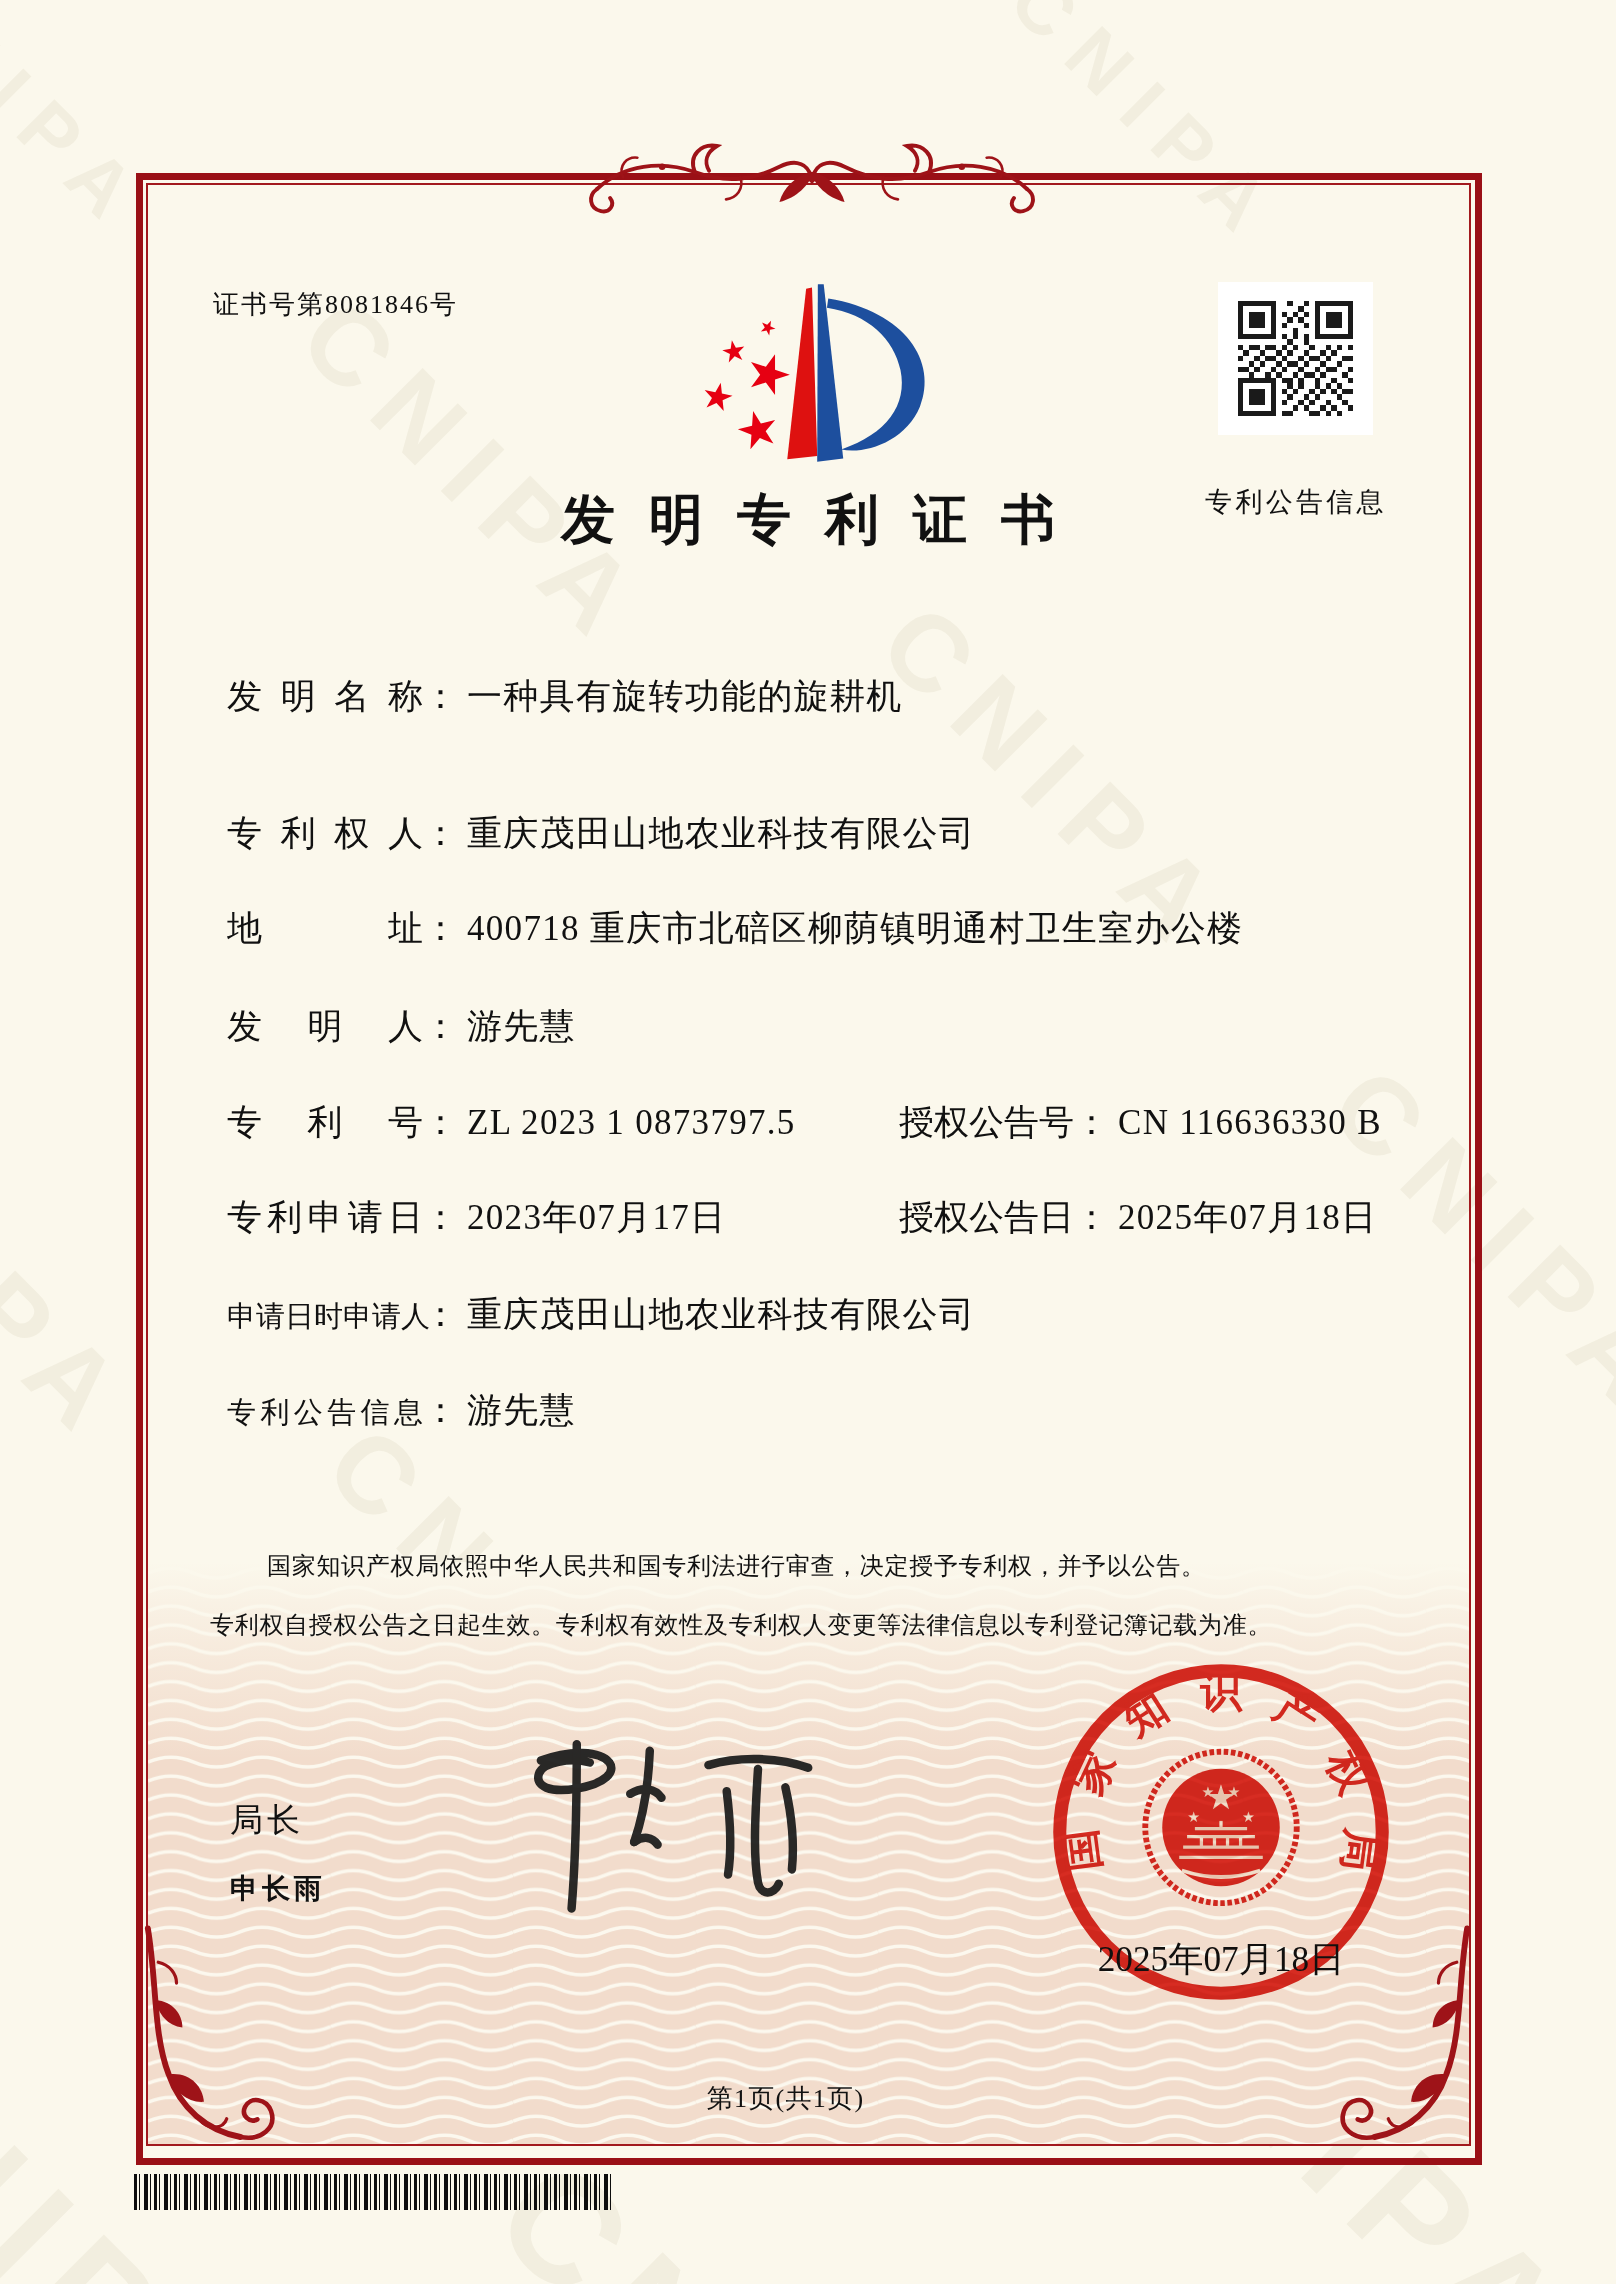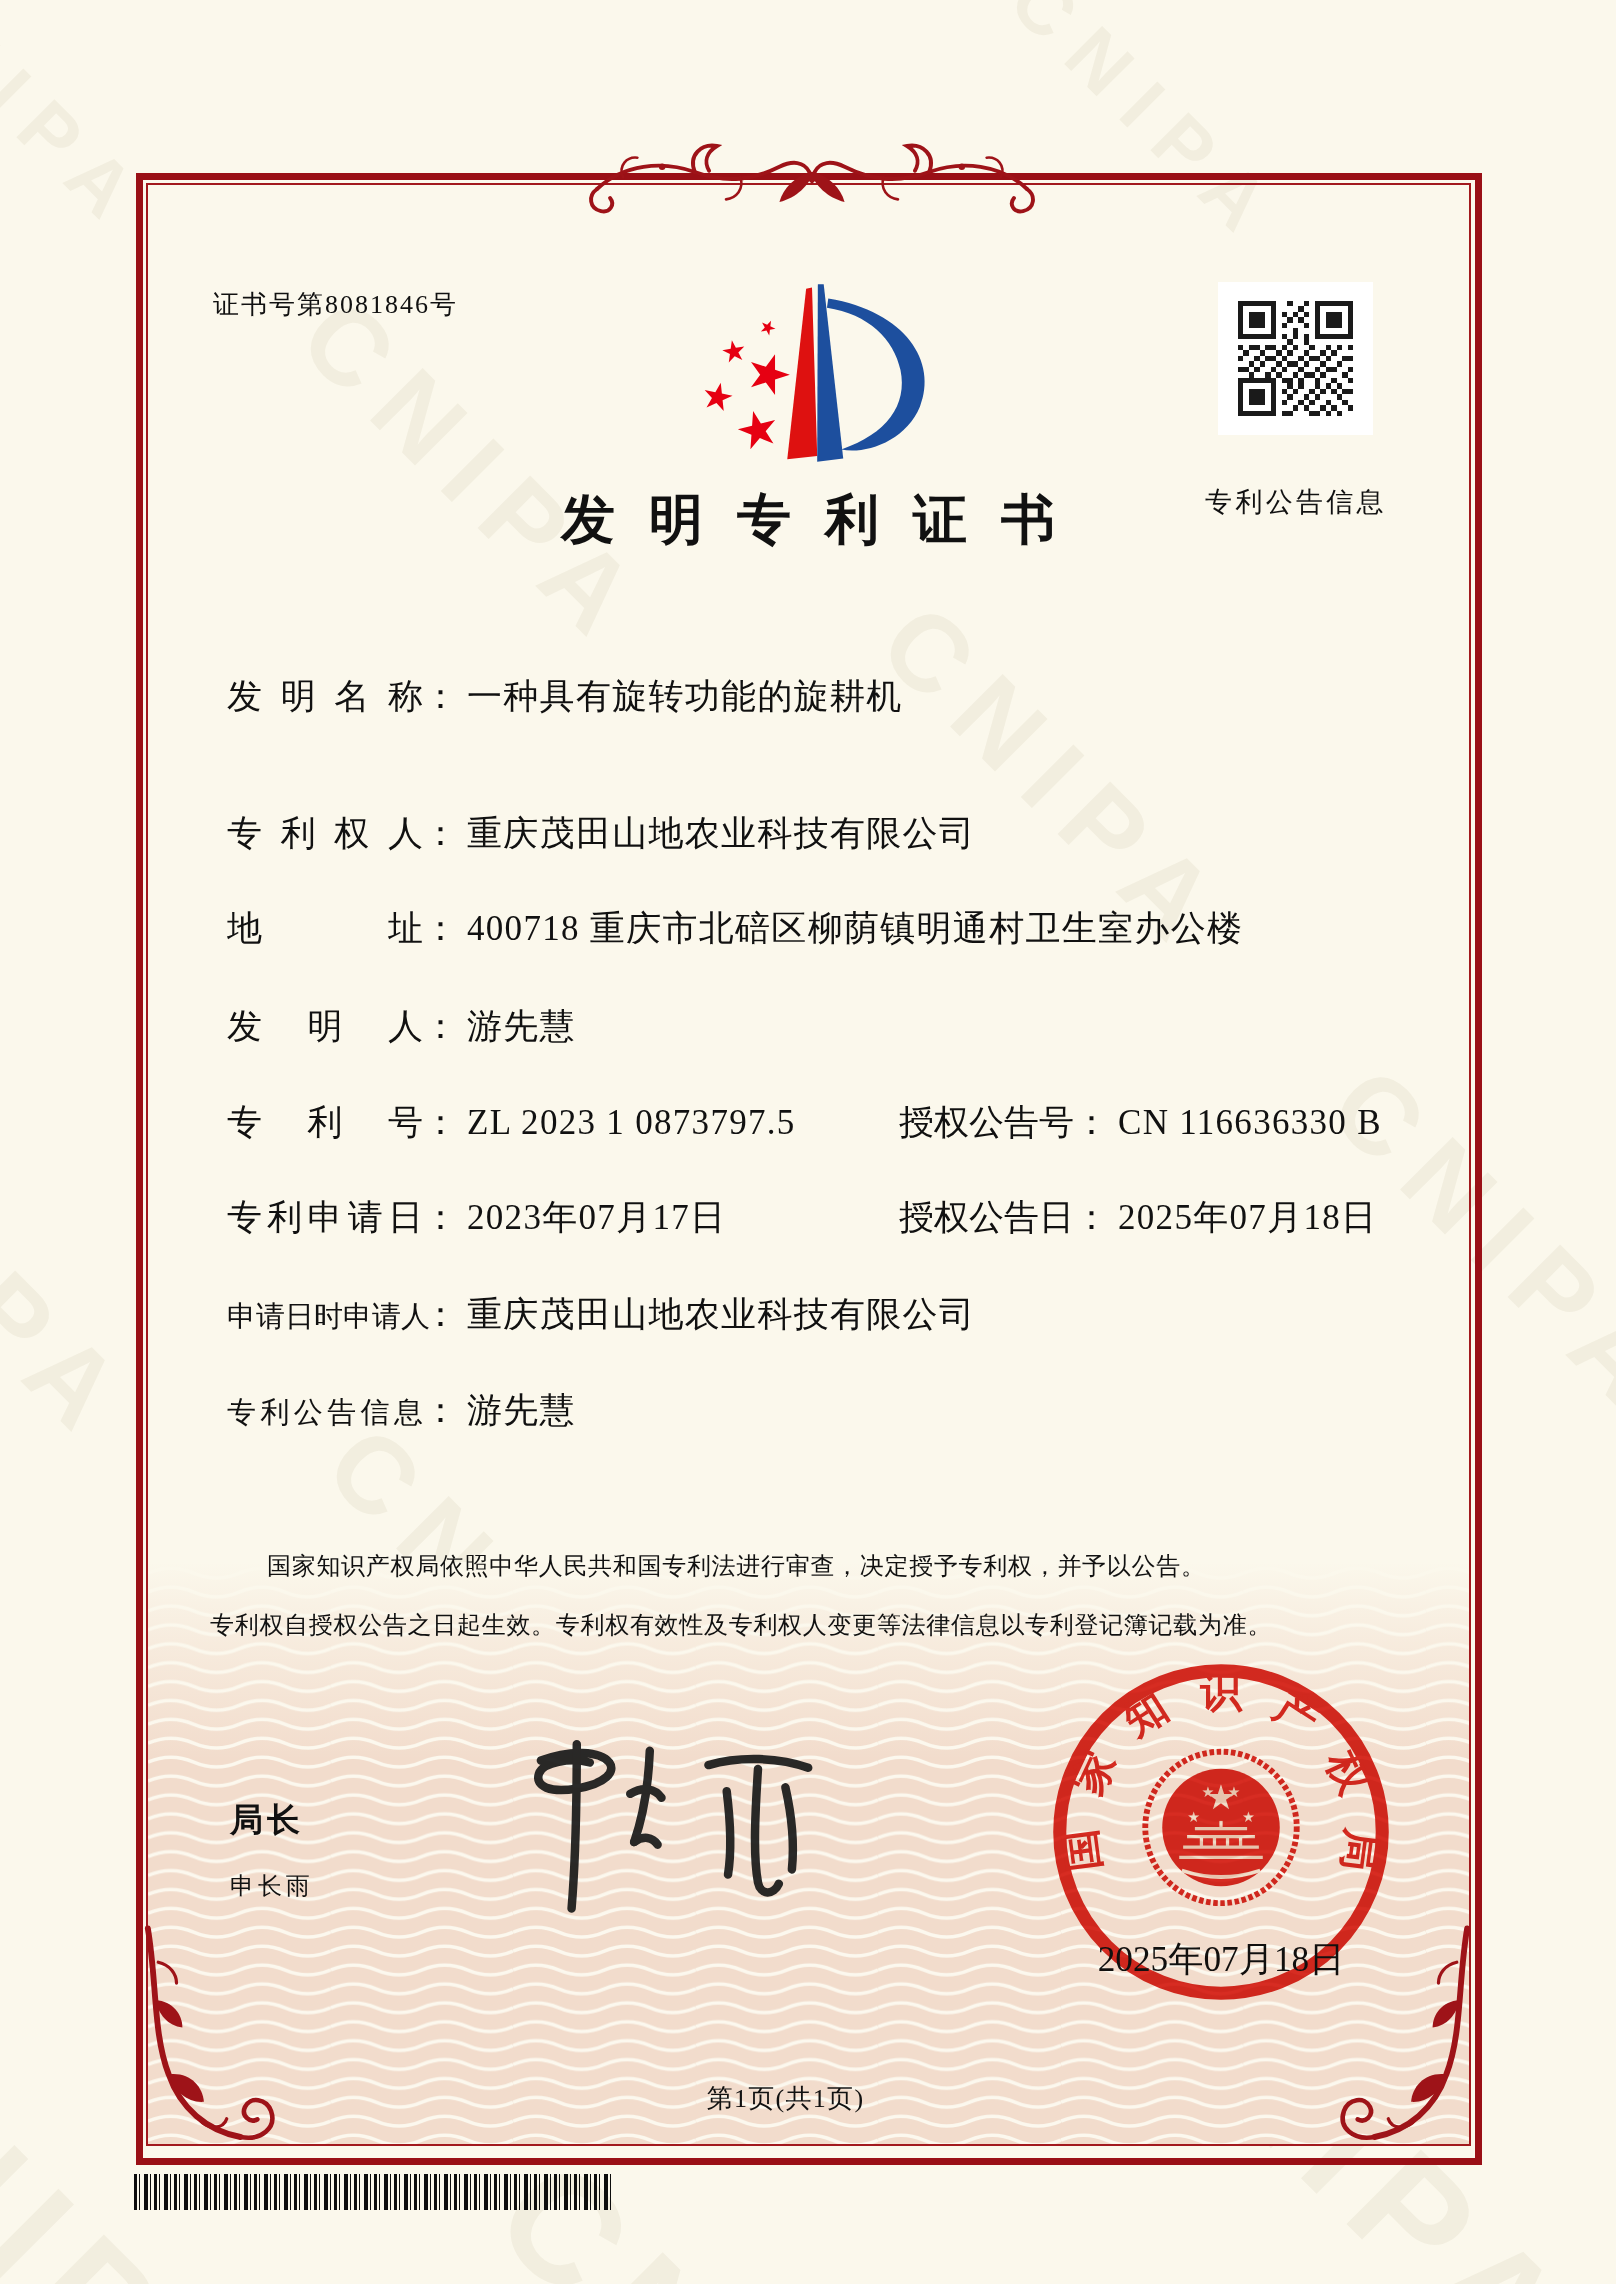--- a/index.html
+++ b/index.html
@@ -38,23 +38,23 @@
   .fval{letter-spacing:1.3px;margin-left:9px;}
   .rcol{position:absolute;left:672px;top:0;white-space:nowrap;}
   .r1{top:673px;} .r2{top:810px;} .r3{top:905px;} .r4{top:1003px;}
   .r5{top:1099px;} .r6{top:1194px;} .r7{top:1291px;} .r8{top:1387px;}
   
   .decree{position:absolute;left:210px;top:1537px;width:1192px;font-size:24px;
       line-height:59px;z-index:3;letter-spacing:0.7px;}
   .decree .l1{text-indent:57px;}
   
   .director-label{position:absolute;left:230px;top:1798px;font-size:33px;z-index:3;
+      font-family:"Liberation Sans","DejaVu Sans",sans-serif;font-weight:400;letter-spacing:3.9px;}
+  .director-name{position:absolute;left:230px;top:1870px;font-size:28px;z-index:3;
       font-family:"Liberation Sans","DejaVu Sans",sans-serif;font-weight:700;letter-spacing:3.9px;}
-  .director-name{position:absolute;left:230px;top:1870px;font-size:24px;z-index:3;
-      font-family:"Liberation Sans","DejaVu Sans",sans-serif;font-weight:400;letter-spacing:3.9px;}
   .sig{position:absolute;left:479px;top:1731px;z-index:3;}
   
   .seal{position:absolute;left:1048px;top:1659px;z-index:4;mix-blend-mode:multiply;}
   .seal text{font-family:"Liberation Serif","DejaVu Serif",serif;}
   
   .page-footer{position:absolute;left:0;top:2081px;width:1571px;text-align:center;
       font-size:26px;z-index:3;letter-spacing:1.3px;}
   .barcode{position:absolute;left:134px;top:2174px;width:478px;height:36px;z-index:3;
       background:
         repeating-linear-gradient(90deg,#0d0d0d 0 2.6px,rgba(0,0,0,0) 2.6px 4.6px,#0d0d0d 4.6px 5.9px,rgba(0,0,0,0) 5.9px 9.8px,#0d0d0d 9.8px 13.7px,rgba(0,0,0,0) 13.7px 15.6px,#0d0d0d 15.6px 17px,rgba(0,0,0,0) 17px 20px);}

